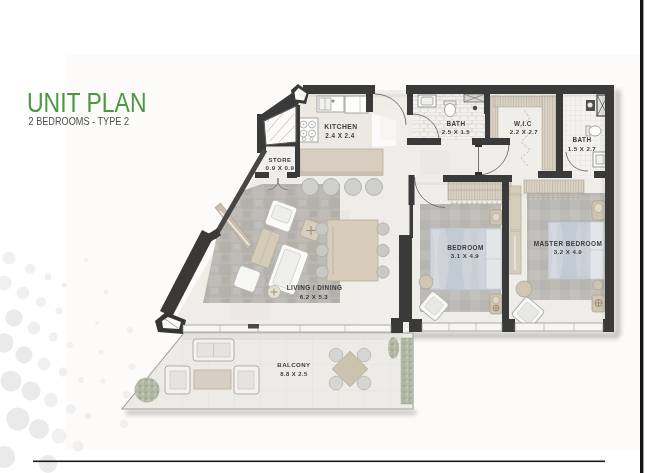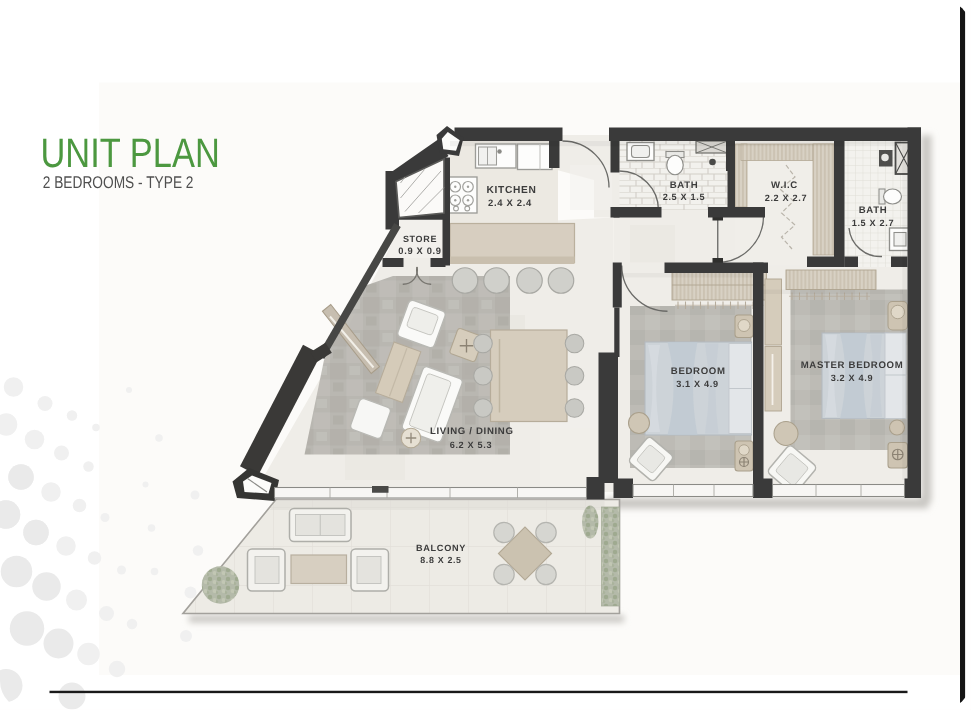--- a/index.html
+++ b/index.html
@@ -1,16 +1,16 @@
 <!DOCTYPE html>
 <html><head>
 <meta charset="utf-8">
 <style>
 html,body{margin:0;padding:0;background:#fff;}
-#page{position:relative;width:647px;height:473px;overflow:hidden;font-family:"Liberation Sans",sans-serif;border-radius:19px;}
+#page{position:relative;width:647px;height:473px;overflow:hidden;font-family:"Liberation Sans",sans-serif;}
 svg{position:absolute;left:0;top:0;}
 text{font-family:"Liberation Sans",sans-serif;}
 .rl{font-weight:bold;fill:#3c3c3c;text-anchor:middle;letter-spacing:0.45px;}
 </style>
 </head>
 <body>
 <div id="page">
 <svg width="647" height="473" viewBox="0 0 647 473">
 <defs>
 <filter id="soft" x="-30%" y="-30%" width="160%" height="160%">

